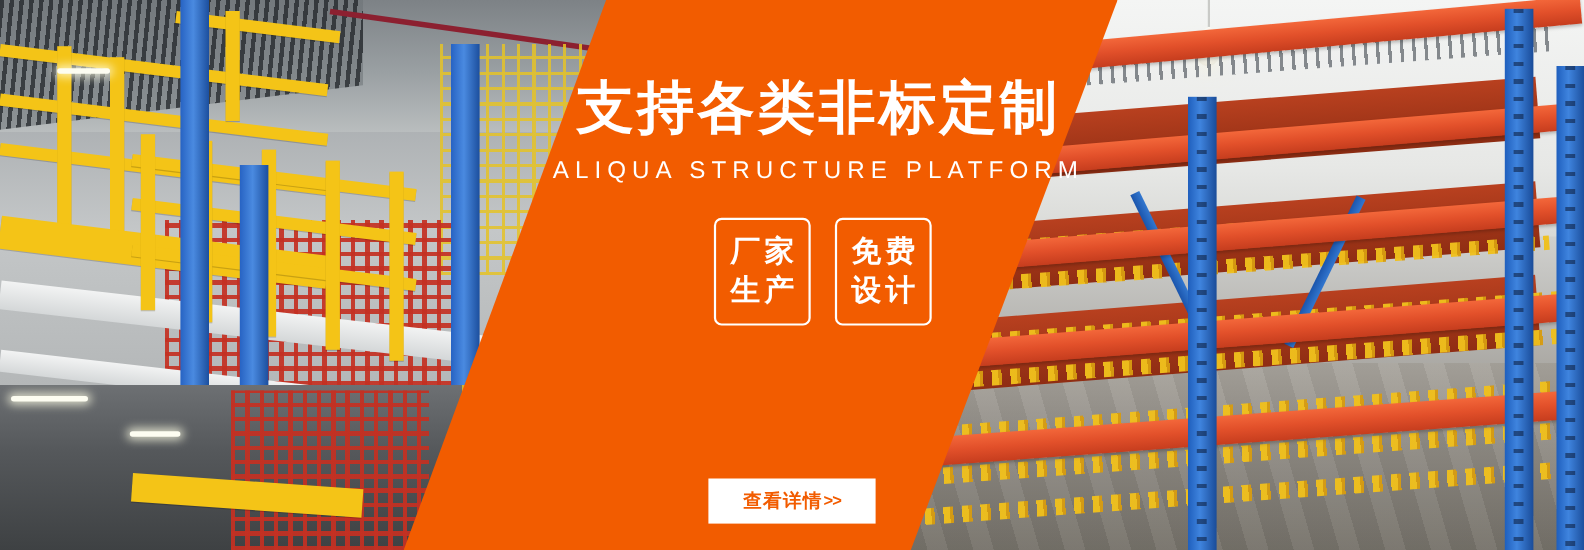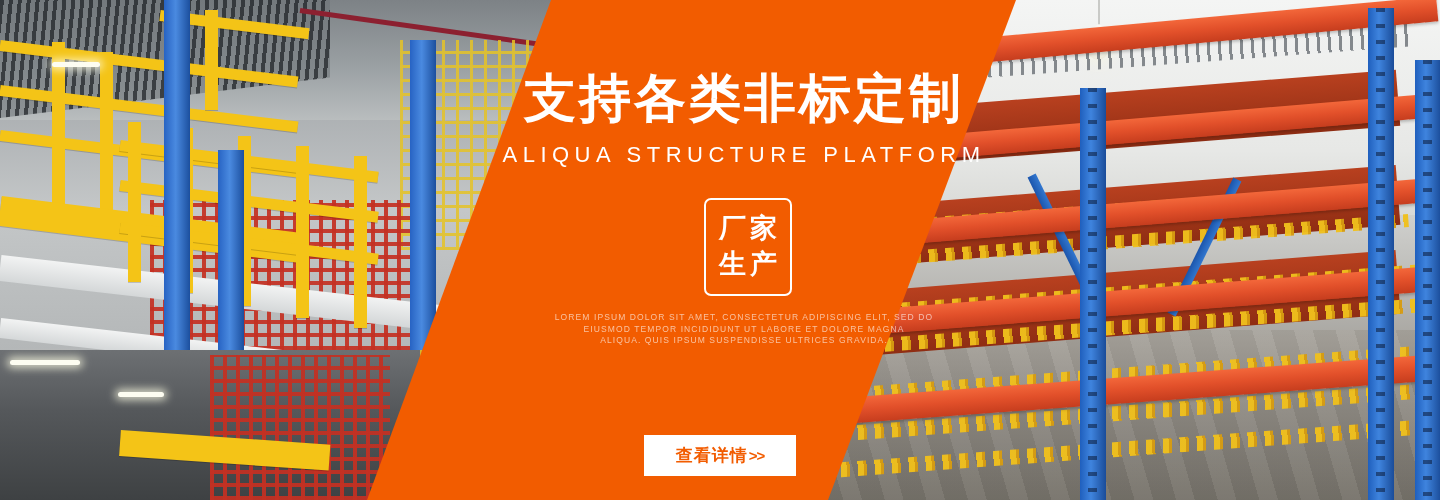--- a/index.html
+++ b/index.html
@@ -371,27 +371,26 @@
 
     <div class="headline">支持各类非标定制</div>
 
     <div class="subtitle">ALIQUA STRUCTURE PLATFORM</div>
 
     <div class="badges">
       <div class="badge">
         <span class="badge-line">厂家</span>
         <span class="badge-line">生产</span>
       </div>
+      <div class="badge">
+        <span class="badge-line">免费</span>
+        <span class="badge-line">设计</span>
+      </div>
     </div>
 
-    <div class="lorem">
-      <span>LOREM IPSUM DOLOR SIT AMET, CONSECTETUR ADIPISCING ELIT, SED DO</span>
-      <span>EIUSMOD TEMPOR INCIDIDUNT UT LABORE ET DOLORE MAGNA</span>
-      <span>ALIQUA. QUIS IPSUM SUSPENDISSE ULTRICES GRAVIDA.</span>
-    </div>
 
     <div class="cta-wrap">
       <button class="cta-button">
         <span class="cta-label">查看详情</span>
         <span class="cta-arrows">&gt;&gt;</span>
       </button>
     </div>
 
   </div>
 </div>

